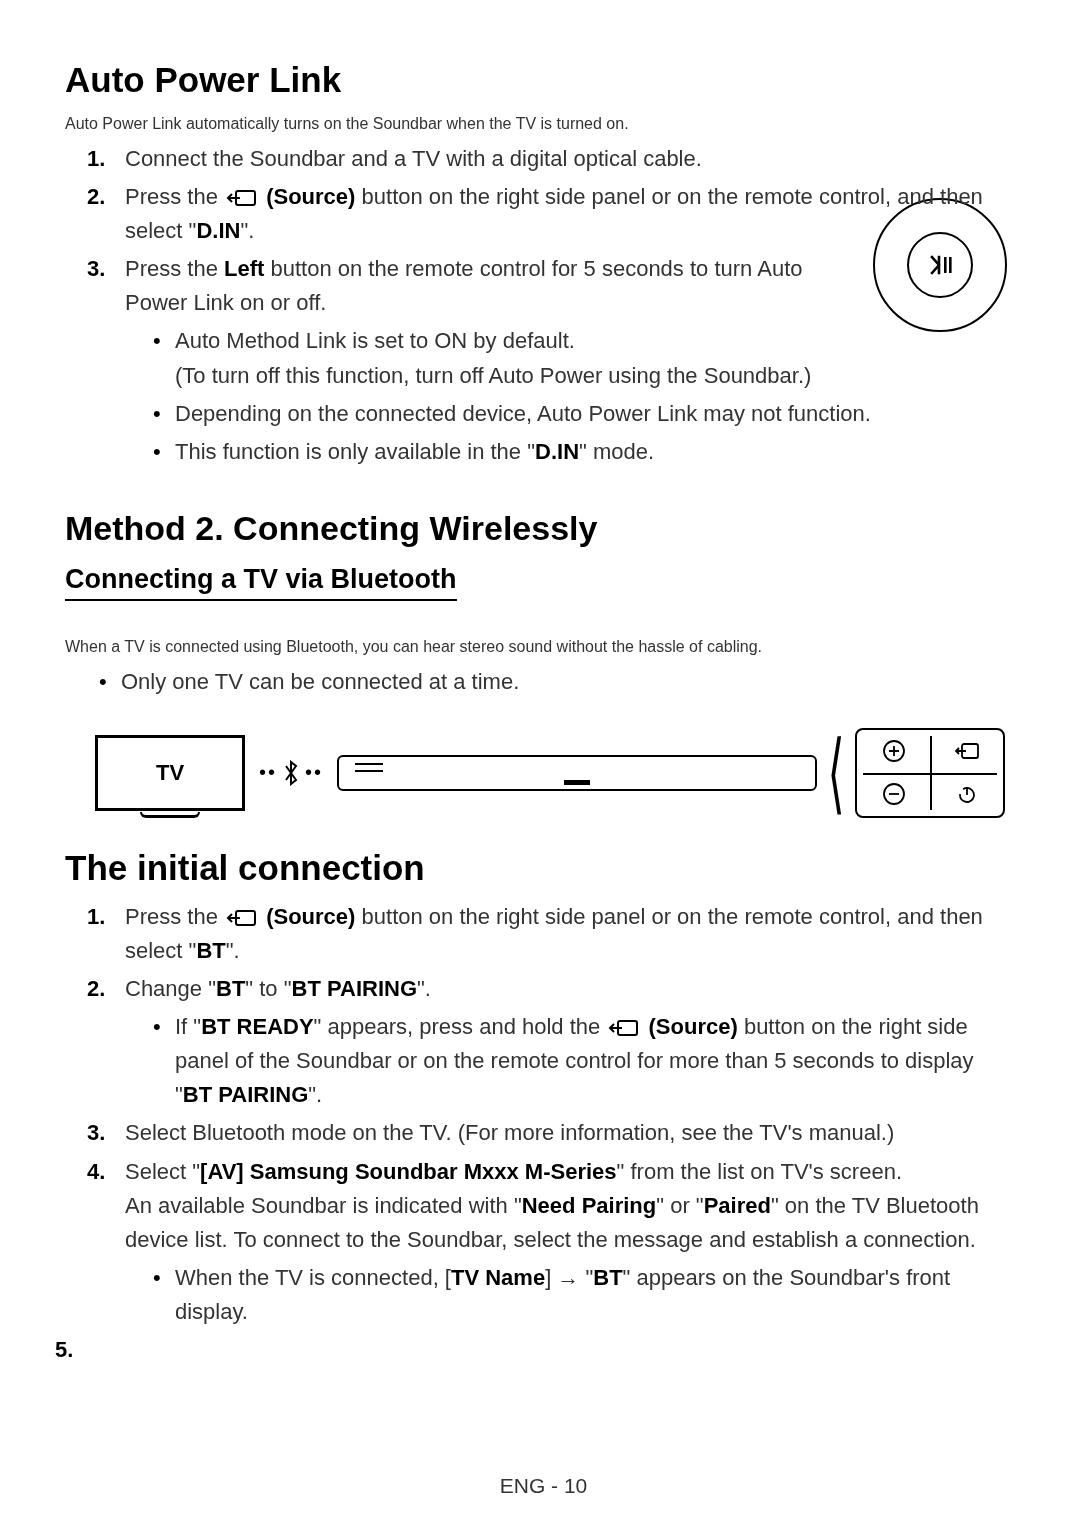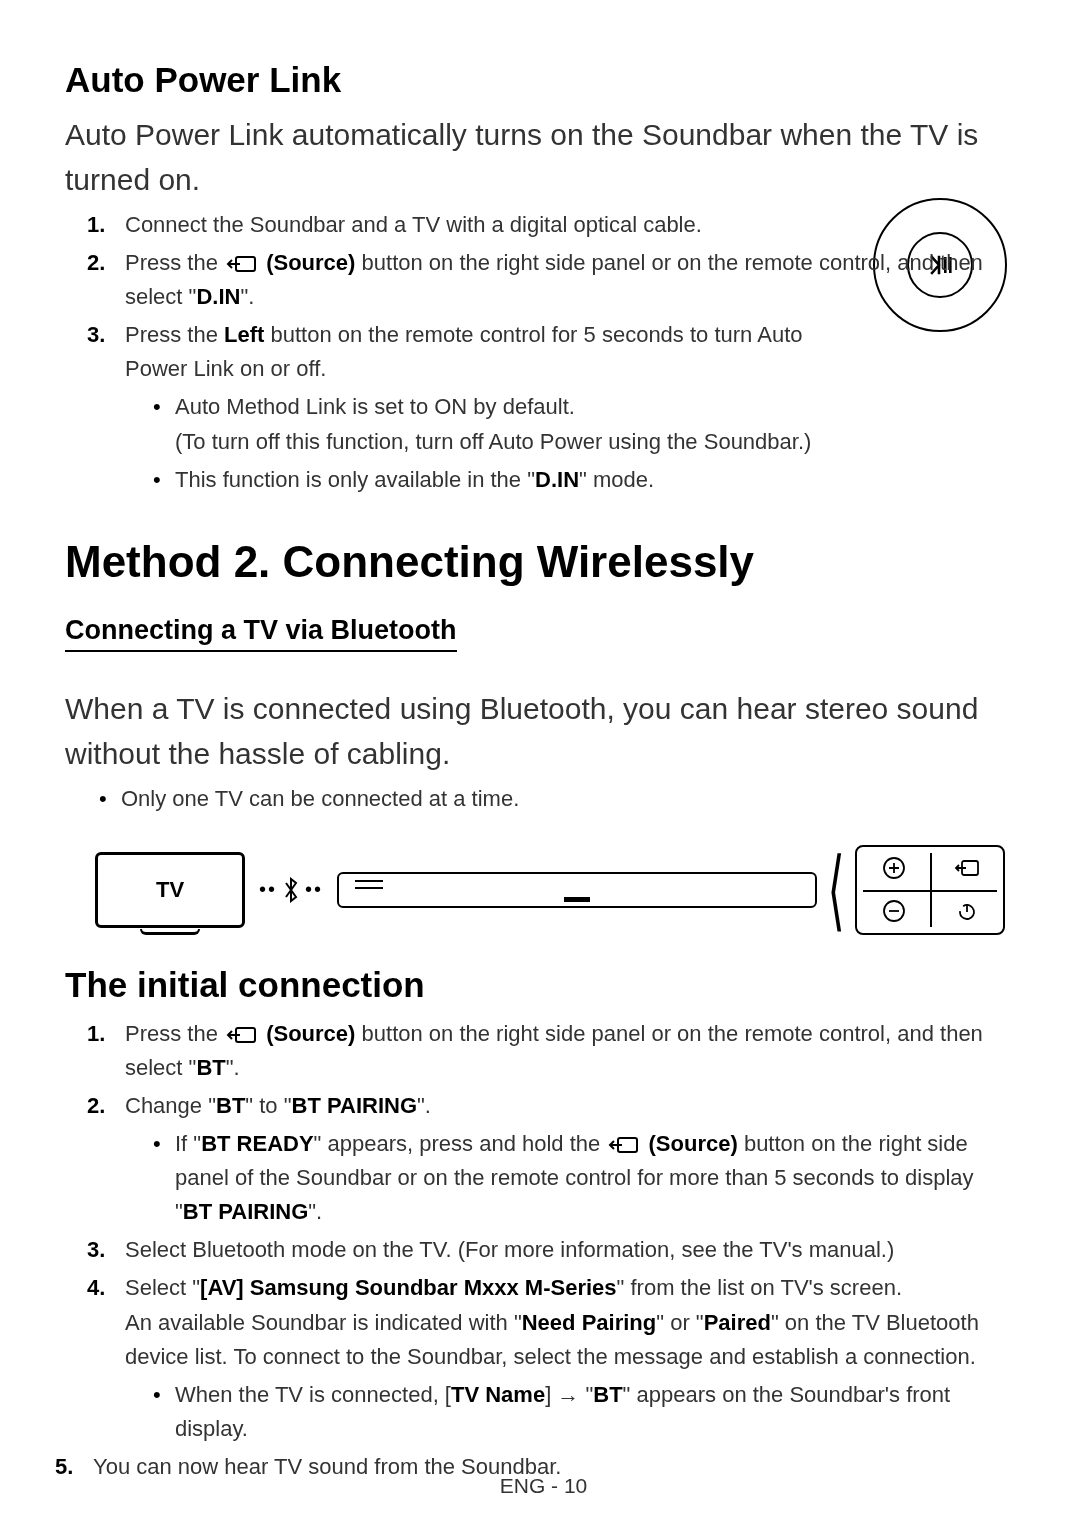--- a/index.html
+++ b/index.html
@@ -11,21 +11,21 @@
     color: #000;
     background: #fff;
     position: relative;
   }
   .h-sub {
     font-size: 35px;
     font-weight: bold;
     margin-bottom: 12px;
   }
   .body-text {
-    font-size: 30px;
+    font-size: 16px;
     line-height: 1.5;
     color: #333;
   }
   .ol-main {
     list-style: none;
     margin-top: 6px;
     margin-left: 32px;
   }
   .ol-main > li {
     font-size: 22px;
@@ -74,24 +74,24 @@
     padding-left: 22px;
   }
   .ul-top > li::before {
     content: "•";
     position: absolute;
     left: 0;
     color: #000;
   }
   .bold { font-weight: bold; color: #000; }
   .h-major {
-    font-size: 44px;
+    font-size: 34px;
     font-weight: bold;
     margin-top: 40px;
-    margin-bottom: 28px;
+    margin-bottom: 16px;
   }
   .h-underline {
     font-size: 27px;
     font-weight: bold;
     display: inline-block;
     border-bottom: 2px solid #000;
     padding-bottom: 4px;
     margin-bottom: 24px;
   }
   .source-icon {
@@ -108,21 +108,21 @@
     display: flex;
     align-items: center;
     justify-content: space-between;
     margin: 30px 10px 30px 30px;
     gap: 14px;
   }
   .tv-box {
     width: 150px;
     height: 76px;
     border: 3px solid #000;
-    border-radius: 6px;
+    border-radius: 0;
     display: flex;
     align-items: center;
     justify-content: center;
     font-weight: bold;
     font-size: 22px;
     position: relative;
   }
   .tv-stand {
     position: absolute;
     bottom: -10px;
@@ -241,20 +241,21 @@
   <li>
       <span class="num">3.</span>
     <div class="step3-wrap">
       <span>Press the </span><span class="bold">Left</span><span> button on the remote control for 5 seconds to turn Auto Power Link on or off.</span>
     </div>
     <ul class="ul-sub">
       <li>
         <span>Auto Method Link is set to ON by default.</span><br>
         <span>(To turn off this function, turn off Auto Power using the Soundbar.)</span>
       </li>
+      <li>Depending on the connected device, Auto Power Link may not function.</li>
       <li>
         <span>This function is only available in the "</span><span class="bold">D.IN</span><span>" mode.</span>
       </li>
     </ul>
   </li>
 </ol>
 
 <div class="h-major">Method 2. Connecting Wirelessly</div>
 <div><span class="h-underline">Connecting a TV via Bluetooth</span></div>
 <div class="body-text" style="margin-top:10px">When a TV is connected using Bluetooth, you can hear stereo sound without the hassle of cabling.</div>
@@ -334,16 +335,16 @@
   <li><span class="num">3.</span><span>Select Bluetooth mode on the TV. (For more information, see the TV's manual.)</span></li>
   <li><span class="num">4.</span>
     <span>Select "</span><span class="bold">[AV] Samsung Soundbar Mxxx M-Series</span><span>" from the list on TV's screen.</span><br>
     <span>An available Soundbar is indicated with "</span><span class="bold">Need Pairing</span><span>" or "</span><span class="bold">Paired</span><span>" on the TV Bluetooth device list. To connect to the Soundbar, select the message and establish a connection.</span>
     <ul class="ul-sub">
       <li>
         <span>When the TV is connected, [</span><span class="bold">TV Name</span><span>] → "</span><span class="bold">BT</span><span>" appears on the Soundbar's front display.</span>
       </li>
     </ul>
   </li>
-  <li style="margin-left:-32px;padding-left:28px"><span class="num">5.</span><span>You can now hear TV sound from the Soundbar.</span></li>
+  <li style="margin-left:-32px;padding-left:28px"><span class="num">5.</span></li>
 </ol>
 
 <div class="footer">ENG - 10</div>
 
 </body></html>

